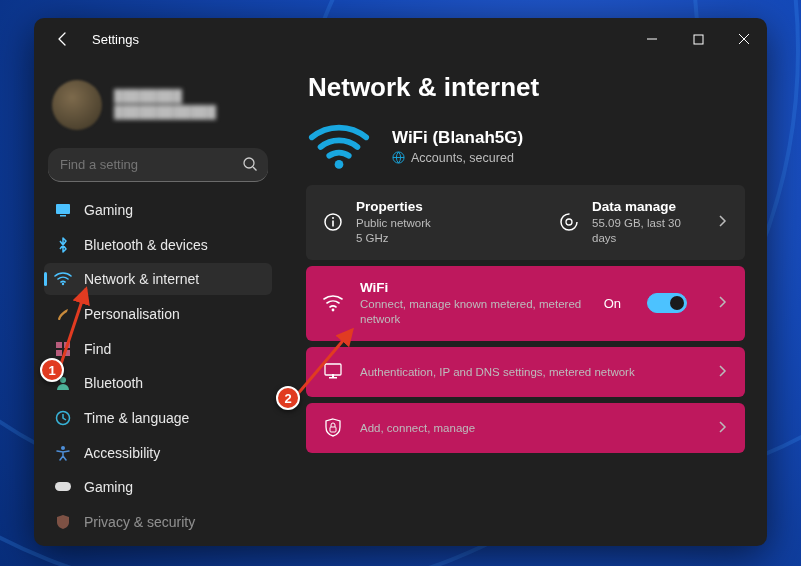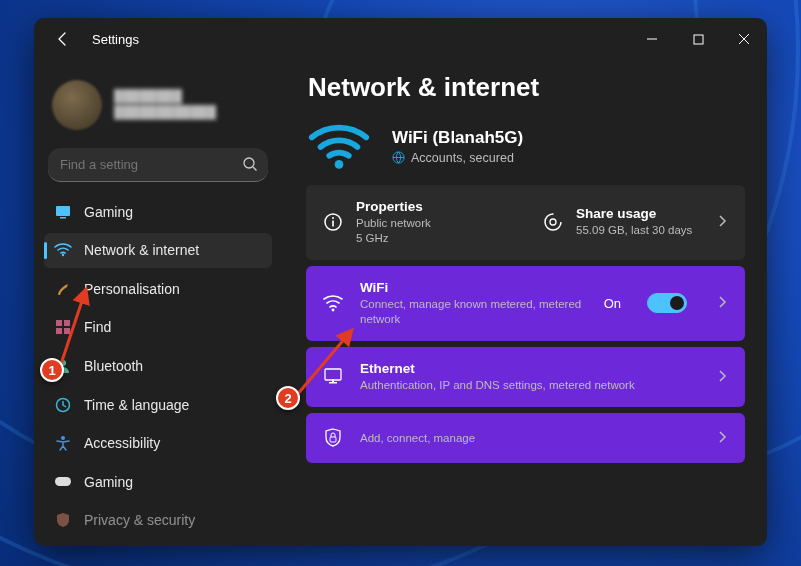--- a/index.html
+++ b/index.html
@@ -43,29 +43,29 @@
 
   .main{flex:1;padding:6px 22px 0 24px;overflow:hidden;display:flex;flex-direction:column;min-width:0;}
   .page-title{color:#fff;font-size:26px;font-weight:600;margin:6px 0 18px 2px;}
   .hero{display:flex;align-items:center;gap:22px;margin-bottom:14px;padding-left:2px;}
   .wifi-big{width:62px;height:50px;}
   .hero-txt .hname{color:#fff;font-size:17px;font-weight:600;}
   .hero-txt .hsub{display:flex;align-items:center;gap:6px;color:#bdbdbd;font-size:12.5px;margin-top:3px;}
   .globe{width:13px;height:13px;}
 
   .band{background:#2b2b2b;border-radius:6px;margin-bottom:6px;}
-  .band.split{display:flex;align-items:center;padding:14px 16px;gap:12px;}
+  .band.split{display:flex;align-items:flex-end;padding:14px 16px;gap:28px;}
   .band.split .half{flex:1;display:flex;align-items:center;gap:12px;color:#fff;}
   .vline{width:1px;background:#444;margin:0 4px;}
   .icn{width:22px;height:22px;flex:none;display:flex;align-items:center;justify-content:center;color:#fff;}
   .b-title{font-size:13.5px;font-weight:600;}
   .b-sub{font-size:11.5px;color:#bdbdbd;margin-top:2px;line-height:1.3;}
   .chev{margin-left:auto;color:#bbb;}
 
-  .card{background:#6d28d9;border-radius:6px;display:flex;align-items:center;padding:14px 16px;gap:16px;color:#fff;margin-bottom:6px;cursor:pointer;}
+  .card{background:#be185d;border-radius:6px;display:flex;align-items:center;padding:14px 16px;gap:16px;color:#fff;margin-bottom:6px;cursor:pointer;}
   .card .txt{flex:1;min-width:0;}
   .card .ctitle{font-size:13.5px;font-weight:600;}
   .card .csub{font-size:11.5px;color:#bdbdbd;margin-top:2px;line-height:1.3;}
   .rlabel{font-size:13px;color:#fff;margin-right:10px;}
   .toggle{width:40px;height:20px;border-radius:10px;position:relative;border:1px solid #888;}
   .toggle.on{background:#4cc2ff;border-color:#4cc2ff;}
   .toggle.on .knob{background:#1b1b1b;right:2px;}
   .toggle.off{background:transparent;}
   .toggle .knob{position:absolute;top:2px;width:14px;height:14px;border-radius:50%;}
   .toggle.off .knob{left:3px;background:#ccc;}
@@ -131,20 +131,28 @@
 
       <div class="nav">
         <div class="nav-item">
           <span class="nicon">
               <svg width="16" height="14">
                 <rect x="1" y="1" width="14" height="10" rx="1" fill="#4cc2ff"></rect>
                 <rect x="5" y="12" width="6" height="1.5" fill="#4cc2ff"></rect>
               </svg>
             </span>
           <span>Gaming</span>
+        </div>
+        <div class="nav-item">
+          <span class="nicon">
+              <svg width="14" height="16" viewBox="0 0 14 16">
+                <path d="M4 4l6 8-3 3V1l3 3-6 8" stroke="#4cc2ff" stroke-width="1.5" fill="none" stroke-linejoin="round"></path>
+              </svg>
+            </span>
+          <span>Bluetooth &amp; devices</span>
         </div>
         <div class="nav-item active">
           <span class="nicon">
               <svg width="18" height="14" viewBox="0 0 18 14">
                 <path d="M1 4a12 12 0 0116 0M4 7a8 8 0 0110 0M7 10a4 4 0 014 0" stroke="#4cc2ff" stroke-width="1.6" fill="none" stroke-linecap="round"></path>
                 <circle cx="9" cy="12" r="1.2" fill="#4cc2ff"></circle>
               </svg>
             </span>
           <span>Network &amp; internet</span>
         </div>
@@ -252,21 +260,21 @@
         </div>
         <div class="vline"></div>
         <div class="half">
           <span class="icn">
               <svg width="20" height="20" viewBox="0 0 20 20">
                 <circle cx="10" cy="10" r="8" stroke="#fff" fill="none" stroke-width="1.5" stroke-dasharray="38 12"></circle>
                 <circle cx="10" cy="10" r="3" stroke="#fff" fill="none" stroke-width="1.3"></circle>
               </svg>
             </span>
           <div>
-            <div class="b-title">Share usage</div>
+            <div class="b-title">Data manage</div>
             <div class="b-sub">55.09 GB, last 30 days</div>
           </div>
           <span class="chev"><svg width="12" height="12">
                 <path d="M3 1l5 5-5 5" stroke="#bbb" fill="none" stroke-width="1.5"></path>
               </svg></span>
         </div>
       </div>
 
       <div class="card">
         <span class="icn">
@@ -290,21 +298,20 @@
 
       <div class="card">
         <span class="icn">
             <svg width="20" height="18" viewBox="0 0 20 18">
               <rect x="2" y="1" width="16" height="11" rx="1" stroke="#fff" fill="none" stroke-width="1.3"></rect>
               <rect x="6" y="14" width="8" height="1.5" fill="#fff"></rect>
               <rect x="9" y="11" width="2" height="3" fill="#fff"></rect>
             </svg>
           </span>
         <div class="txt">
-          <div class="ctitle">Ethernet</div>
           <div class="csub">Authentication, IP and DNS settings, metered network</div>
         </div>
         <span class="chev"><svg width="12" height="12">
               <path d="M3 1l5 5-5 5" stroke="#bbb" fill="none" stroke-width="1.5"></path>
             </svg></span>
       </div>
 
       <div class="card">
         <span class="icn">
             <svg width="18" height="20" viewBox="0 0 18 20">

